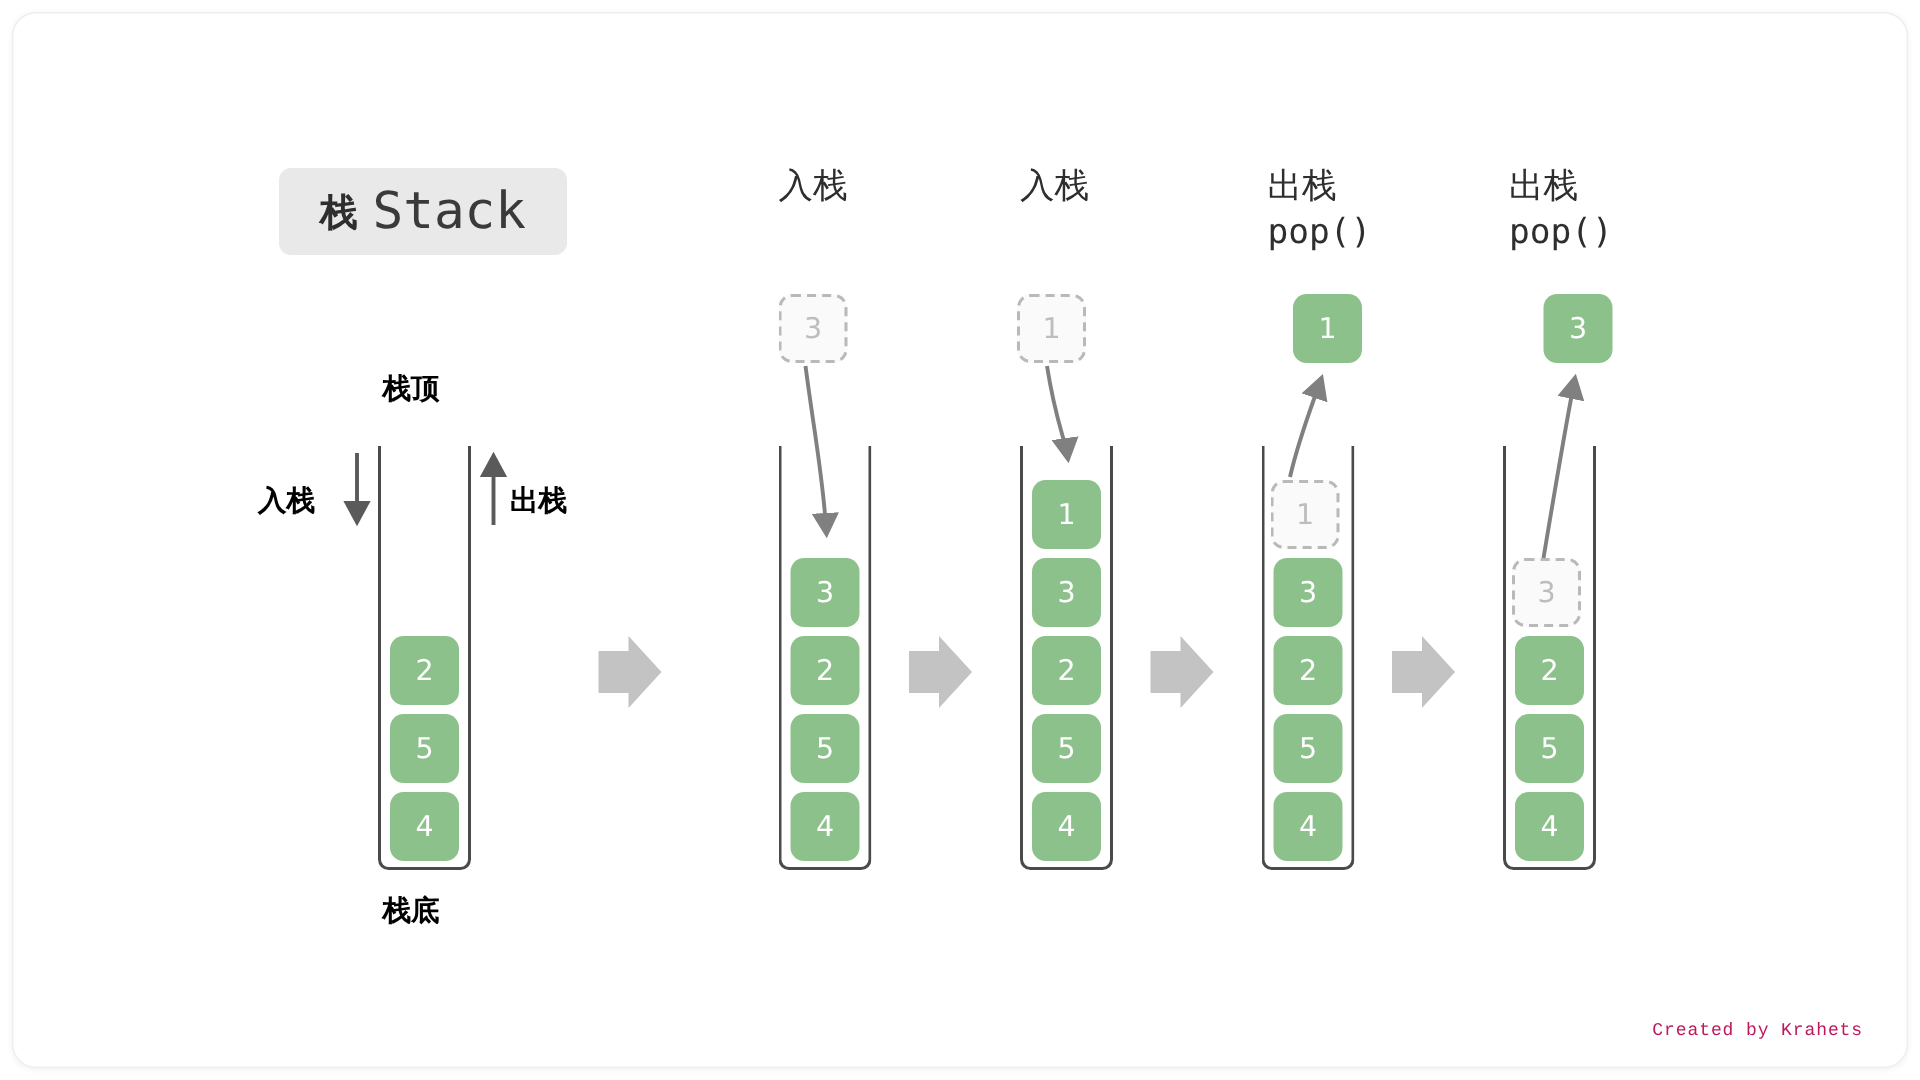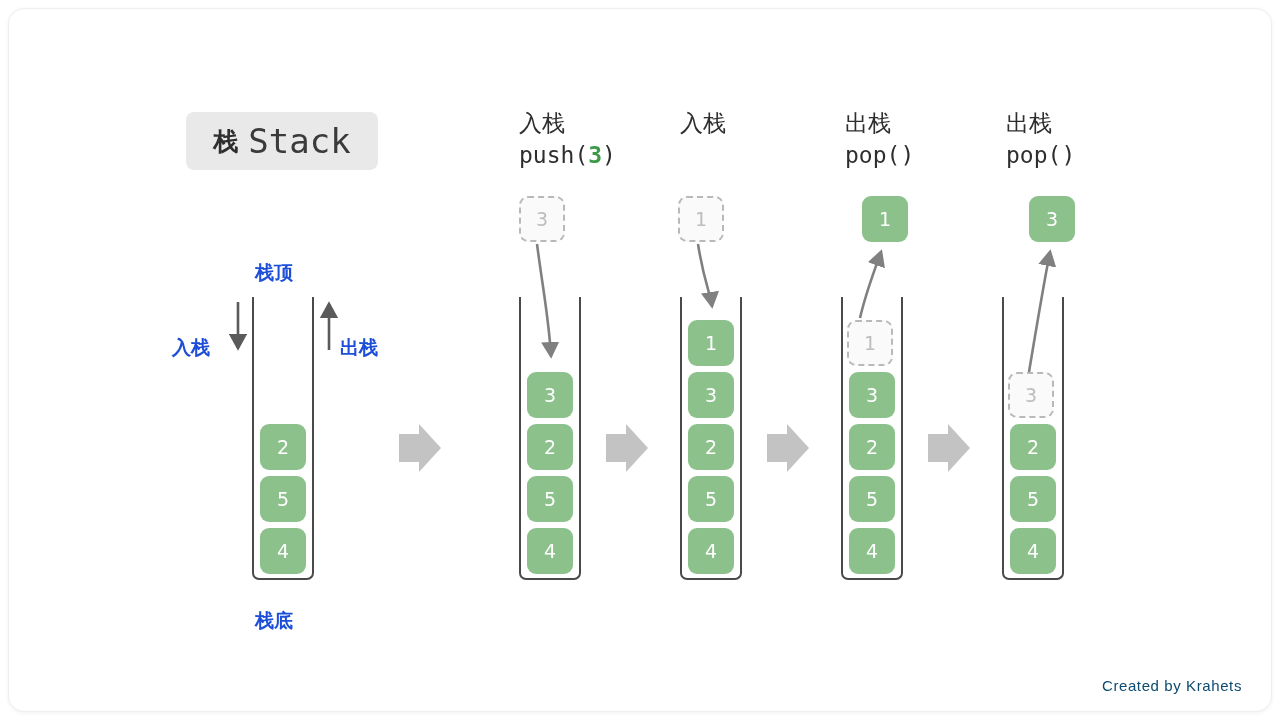--- a/index.html
+++ b/index.html
@@ -59,23 +59,22 @@
     color: #3a3a3a;
     margin-left: 10px;
   }
 
   
   .cn-bold {
     position: absolute;
     font-family: "Liberation Sans", sans-serif;
     font-weight: bold;
     font-size: 19px;
-    color: #1d4ed8;
+    color: #000000;
     white-space: nowrap;
-    margin-top: 14px;
   }
 
   
   .col-head {
     position: absolute;
     width: 200px;
     text-align: left;
   }
   .col-head .cn {
     font-family: "Liberation Sans", sans-serif;
@@ -136,23 +135,23 @@
     width: 1280px;
     height: 720px;
     pointer-events: none;
   }
 
   
   .footer {
     position: absolute;
     right: 38px;
     bottom: 26px;
-    font-family: Liberation Sans, sans-serif;
-    font-size: 15px;
-    color: #0c4a6e;
+    font-family: Liberation Mono, monospace;
+    font-size: 12px;
+    color: #be185d;
     letter-spacing: 0.6px;
     white-space: nowrap;
   }
 </style>
 </head>
 <body>
 
 <div id="page">
   <div class="card-frame"></div>
 
@@ -170,21 +169,20 @@
   <div class="stack-box" style="left:680px; top:297px; width:62px; height:283px;"></div>
   <div class="stack-box" style="left:841px; top:297px; width:62px; height:283px;"></div>
   <div class="stack-box" style="left:1002px; top:297px; width:62px; height:283px;"></div>
 
   <div class="cell solid" style="left:260px; top:424px;">2</div>
   <div class="cell solid" style="left:260px; top:476px;">5</div>
   <div class="cell solid" style="left:260px; top:528px;">4</div>
 
   <div class="col-head" style="left:519px; top:108px;">
     <div class="cn">入栈</div>
-    <div class="code"><span>push(</span><span class="num">3</span><span>)</span></div>
   </div>
   <div class="cell ghost" style="left:519px; top:196px;">3</div>
   <div class="cell solid" style="left:527px; top:372px;">3</div>
   <div class="cell solid" style="left:527px; top:424px;">2</div>
   <div class="cell solid" style="left:527px; top:476px;">5</div>
   <div class="cell solid" style="left:527px; top:528px;">4</div>
 
   <div class="col-head" style="left:680px; top:108px;">
     <div class="cn">入栈</div>
   </div>

